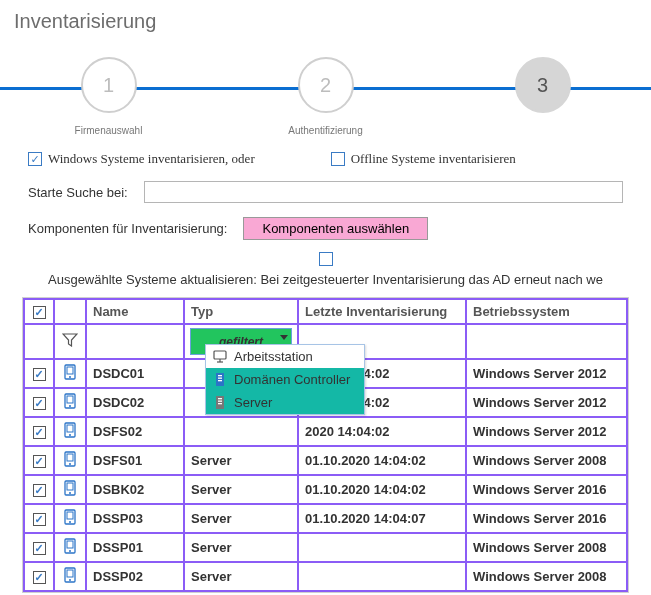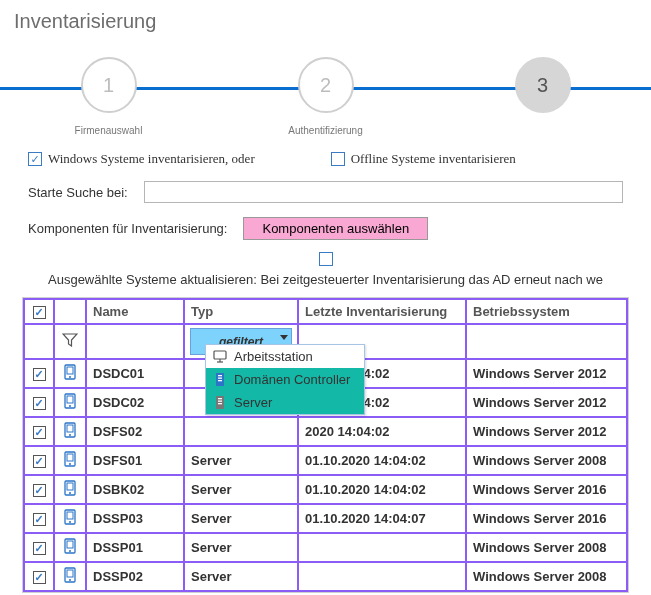--- a/index.html
+++ b/index.html
@@ -146,21 +146,21 @@
   .col-ico { width: 32px; text-align:center;}
   .col-name { width: 98px; }
   .col-typ { width: 114px; }
   .col-date { width: 168px; }
   .filter-row td { background:#fff; padding:2px 4px; }
   .funnel {
     display:inline-block; width:16px; height:14px;
   }
   .combo {
     border:1px solid #6aa1dc;
-    background:#7dd3fc;
+    background:#22c55e;
     color:#333;
     font-style:italic;
     font-size:12px;
     display:flex; align-items:center; justify-content:center;
     position:relative;
     height:27px;
     margin:1px;
   }
   .combo::after{
     content:"";

